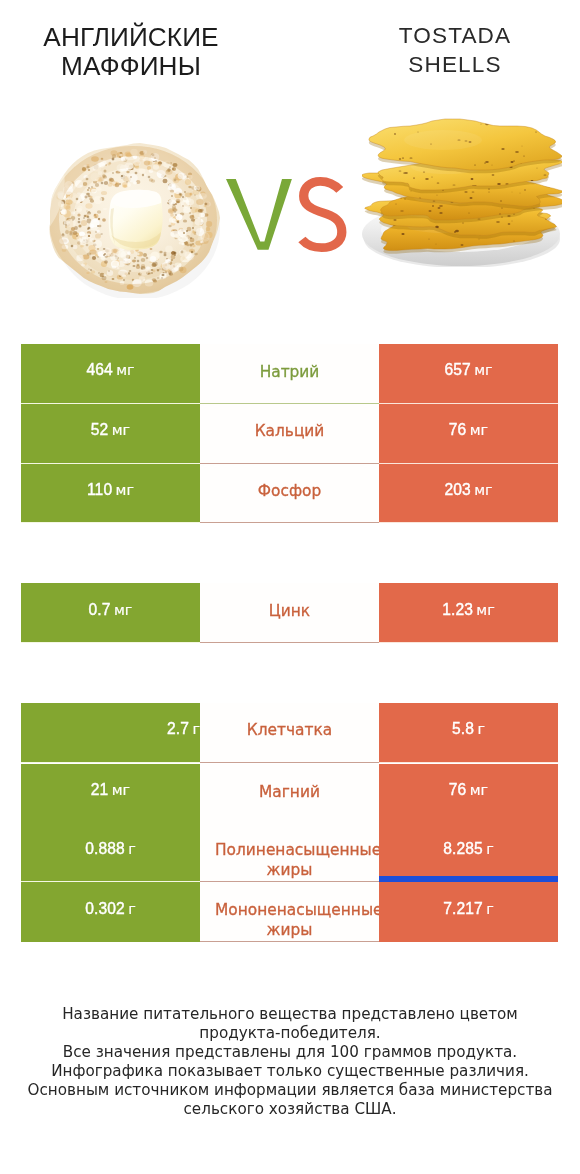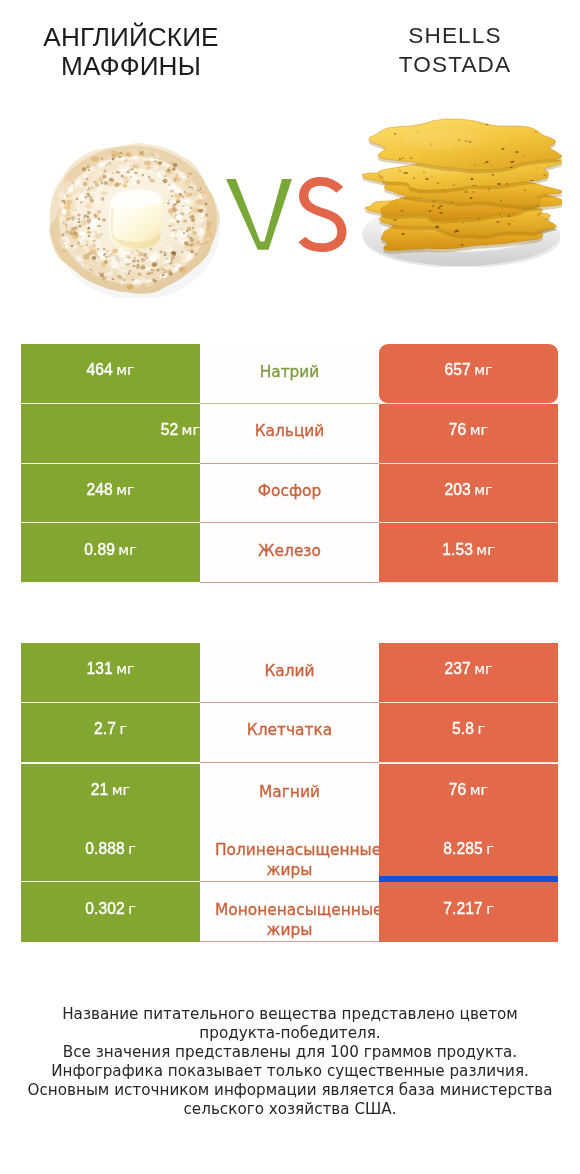--- a/index.html
+++ b/index.html
@@ -36,22 +36,22 @@
 </head>
 <body>
 
 <div class="page">
 
   <div class="title title-left">
     <div>АНГЛИЙСКИЕ</div>
     <div>МАФФИНЫ</div>
   </div>
   <div class="title title-right">
+    <div>TOSTADA</div>
     <div>SHELLS</div>
-    <div>TOSTADA</div>
   </div>
 
   <div class="hero">
     <div class="muffin" id="muffin"><svg viewBox="0 0 178 162" width="178" height="162" xmlns="http://www.w3.org/2000/svg">
 <defs>
 <radialGradient id="mg" cx="46%" cy="40%" r="66%">
               <stop offset="0" stop-color="#fcf5e6"></stop>
               <stop offset=".45" stop-color="#f8eedb"></stop>
               <stop offset=".8" stop-color="#f0e2c6"></stop>
               <stop offset="1" stop-color="#e6d5b4"></stop>
@@ -871,70 +871,59 @@
   </div>
 
   <div class="table" id="nutrient-table">
       <div class="row" style="top: 0px;">
         <div class="cell cell-l" style="border-bottom:1px solid #f4f7e2;">
           <div class="cell-inner"><span class="num">464</span><span class="unit">мг</span></div>
         </div>
         <div class="cell cell-m" style="border-bottom:1px solid #b9c98c">
           <div class="cell-inner"><span class="lbl" style="color:#7d9c3e">Натрий</span></div>
         </div>
-        <div class="cell cell-r" style="border-bottom:1px solid #fbe6da;border-radius:9px;">
+        <div class="cell cell-r" style="border-bottom:1px solid #fbe6da;">
           <div class="cell-inner"><span class="num">657</span><span class="unit">мг</span></div>
         </div>
       </div>
       <div class="row" style="top: 59.8px;">
-        <div class="cell cell-l" style="border-bottom:1px solid #f4f7e2;text-align:right;">
+        <div class="cell cell-l" style="border-bottom:1px solid #f4f7e2;">
           <div class="cell-inner"><span class="num">52</span><span class="unit">мг</span></div>
         </div>
         <div class="cell cell-m" style="border-bottom:1px solid #c9a093">
           <div class="cell-inner"><span class="lbl" style="color:#c9613c">Кальций</span></div>
         </div>
         <div class="cell cell-r" style="border-bottom:1px solid #fbe6da;">
           <div class="cell-inner"><span class="num">76</span><span class="unit">мг</span></div>
         </div>
       </div>
       <div class="row" style="top: 119.6px;">
         <div class="cell cell-l" style="border-bottom:1px solid #f4f7e2;">
-          <div class="cell-inner"><span class="num">248</span><span class="unit">мг</span></div>
+          <div class="cell-inner"><span class="num">110</span><span class="unit">мг</span></div>
         </div>
         <div class="cell cell-m" style="border-bottom:1px solid #c9a093">
           <div class="cell-inner"><span class="lbl" style="color:#c9613c">Фосфор</span></div>
         </div>
         <div class="cell cell-r" style="border-bottom:1px solid #fbe6da;">
           <div class="cell-inner"><span class="num">203</span><span class="unit">мг</span></div>
         </div>
       </div>
-      <div class="row" style="top: 179.4px;">
+      <div class="row" style="top: 239.2px;">
         <div class="cell cell-l" style="border-bottom:1px solid #f4f7e2;">
-          <div class="cell-inner"><span class="num">0.89</span><span class="unit">мг</span></div>
+          <div class="cell-inner"><span class="num">0.7</span><span class="unit">мг</span></div>
         </div>
         <div class="cell cell-m" style="border-bottom:1px solid #c9a093">
-          <div class="cell-inner"><span class="lbl" style="color:#c9613c">Железо</span></div>
+          <div class="cell-inner"><span class="lbl" style="color:#c9613c">Цинк</span></div>
         </div>
         <div class="cell cell-r" style="border-bottom:1px solid #fbe6da;">
-          <div class="cell-inner"><span class="num">1.53</span><span class="unit">мг</span></div>
-        </div>
-      </div>
-      <div class="row" style="top: 299px;">
-        <div class="cell cell-l" style="border-bottom:1px solid #f4f7e2;">
-          <div class="cell-inner"><span class="num">131</span><span class="unit">мг</span></div>
-        </div>
-        <div class="cell cell-m" style="border-bottom:1px solid #c9a093">
-          <div class="cell-inner"><span class="lbl" style="color:#c9613c">Калий</span></div>
-        </div>
-        <div class="cell cell-r" style="border-bottom:1px solid #fbe6da;">
-          <div class="cell-inner"><span class="num">237</span><span class="unit">мг</span></div>
+          <div class="cell-inner"><span class="num">1.23</span><span class="unit">мг</span></div>
         </div>
       </div>
       <div class="row" style="top: 358.8px;">
-        <div class="cell cell-l" style="border-bottom:1px solid #f4f7e2;">
+        <div class="cell cell-l" style="border-bottom:1px solid #f4f7e2;text-align:right;">
           <div class="cell-inner"><span class="num">2.7</span><span class="unit">г</span></div>
         </div>
         <div class="cell cell-m" style="border-bottom:1px solid #c9a093">
           <div class="cell-inner"><span class="lbl" style="color:#c9613c">Клетчатка</span></div>
         </div>
         <div class="cell cell-r" style="border-bottom:1px solid #fbe6da;">
           <div class="cell-inner"><span class="num">5.8</span><span class="unit">г</span></div>
         </div>
       </div>
       <div class="row" style="top: 420px; padding-left: 48px;">

